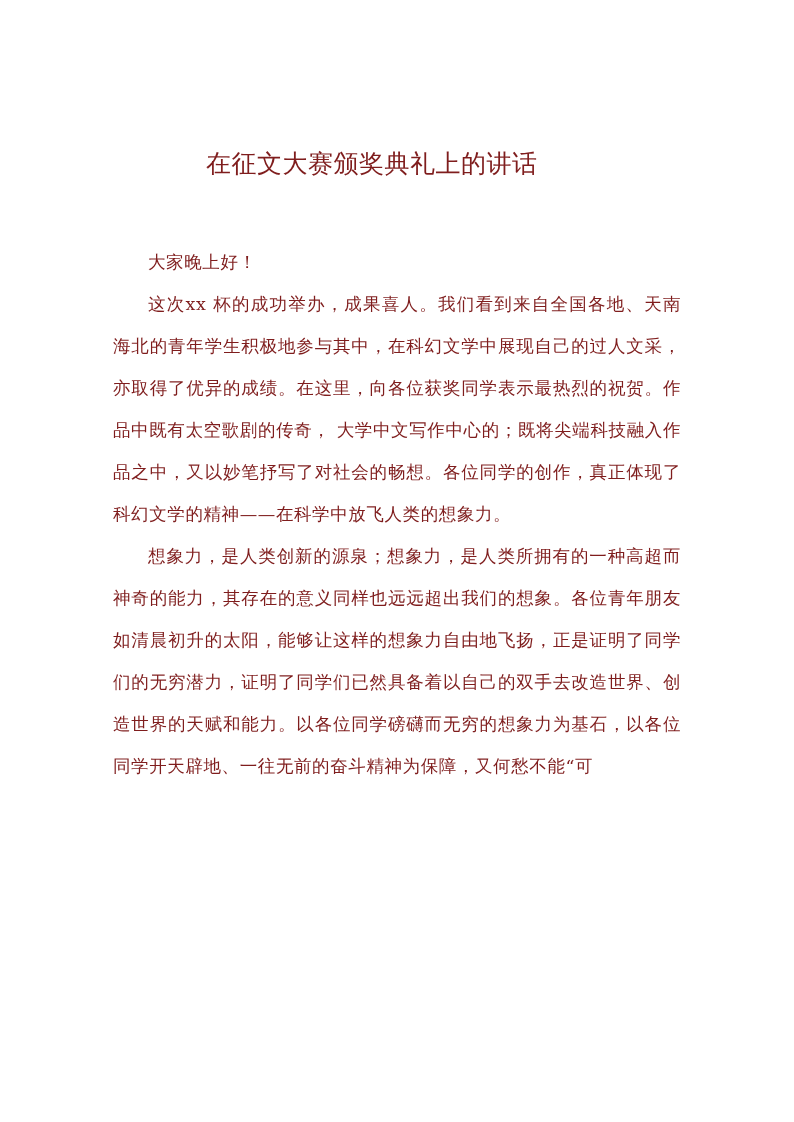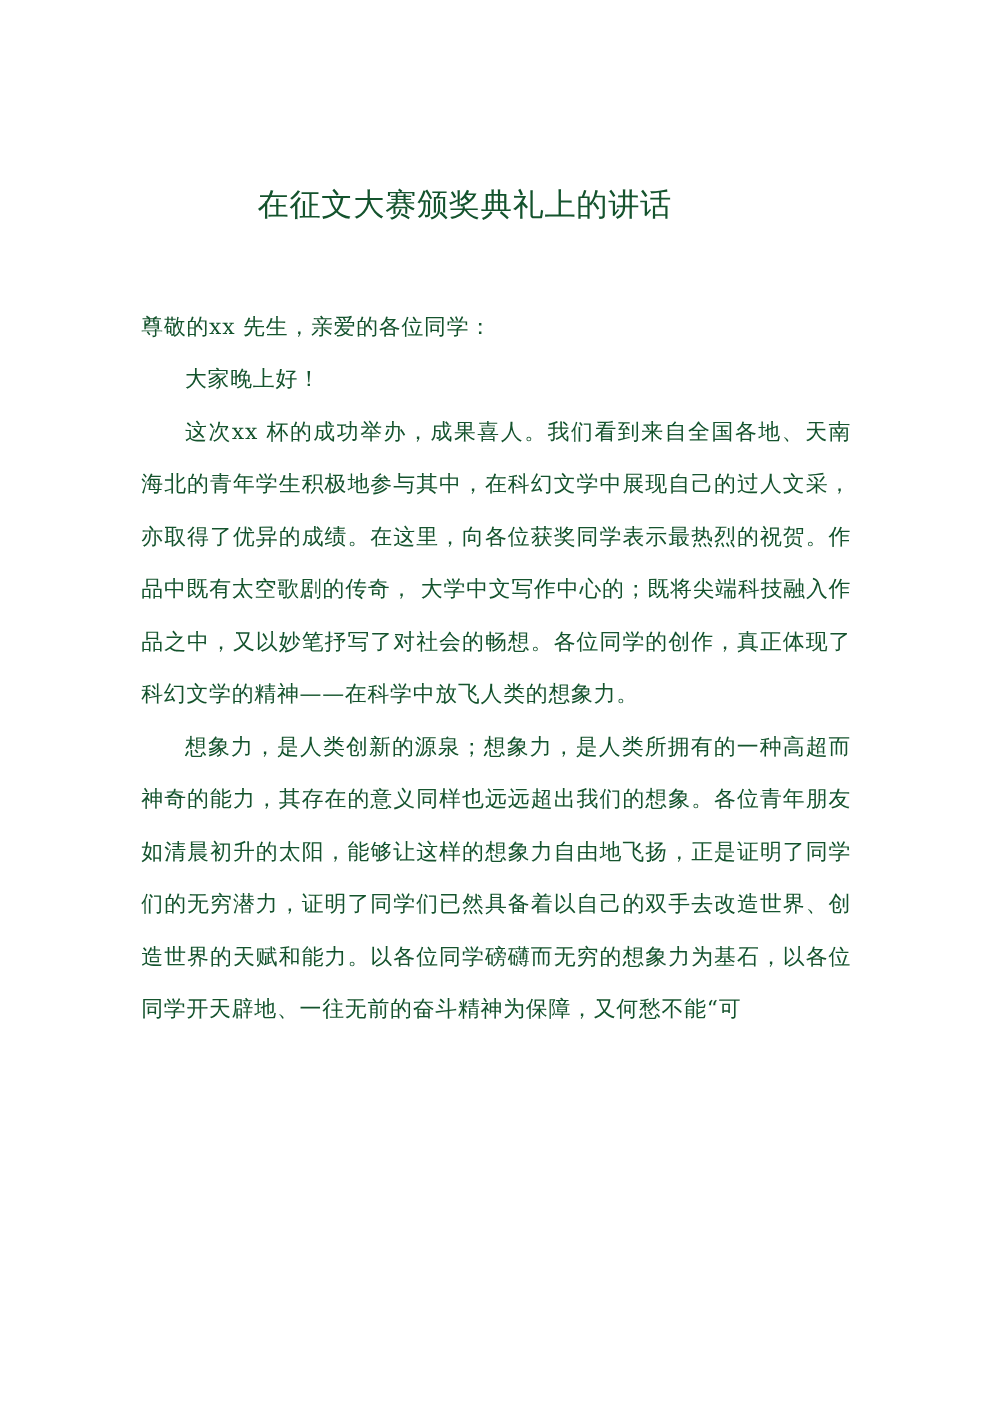--- a/index.html
+++ b/index.html
@@ -8,21 +8,21 @@
     background: #ffffff;
   }
   .page {
     position: relative;
     width: 794px;
     height: 1122px;
     background: #ffffff;
     box-sizing: border-box;
     overflow: hidden;
     font-family: "DejaVu Serif", "Liberation Serif", serif;
-    color: #14532d;
+    color: #7f1d1d;
   }
   .content {
     position: absolute;
     left: 113px;
     top: 0;
     width: 568px;
   }
   .doc-title {
     margin: 0;
     padding: 0;
@@ -49,19 +49,18 @@
     text-indent: 2em;
   }
 </style>
 </head>
 <body>
 
 <div class="page">
   <div class="content">
     <h1 class="doc-title">在征文大赛颁奖典礼上的讲话</h1>
     <div class="body-text">
-      <p class="para">尊敬的xx 先生，亲爱的各位同学：</p>
       <p class="para indent">大家晚上好！</p>
       <p class="para indent">这次xx 杯的成功举办，成果喜人。我们看到来自全国各地、天南海北的青年学生积极地参与其中，在科幻文学中展现自己的过人文采，亦取得了优异的成绩。在这里，向各位获奖同学表示最热烈的祝贺。作品中既有太空歌剧的传奇， 大学中文写作中心的；既将尖端科技融入作品之中，又以妙笔抒写了对社会的畅想。各位同学的创作，真正体现了科幻文学的精神——在科学中放飞人类的想象力。</p>
       <p class="para indent">想象力，是人类创新的源泉；想象力，是人类所拥有的一种高超而神奇的能力，其存在的意义同样也远远超出我们的想象。各位青年朋友如清晨初升的太阳，能够让这样的想象力自由地飞扬，正是证明了同学们的无穷潜力，证明了同学们已然具备着以自己的双手去改造世界、创造世界的天赋和能力。以各位同学磅礴而无穷的想象力为基石，以各位同学开天辟地、一往无前的奋斗精神为保障，又何愁不能“可</p>
     </div>
   </div>
 </div>
 
 </body></html>

